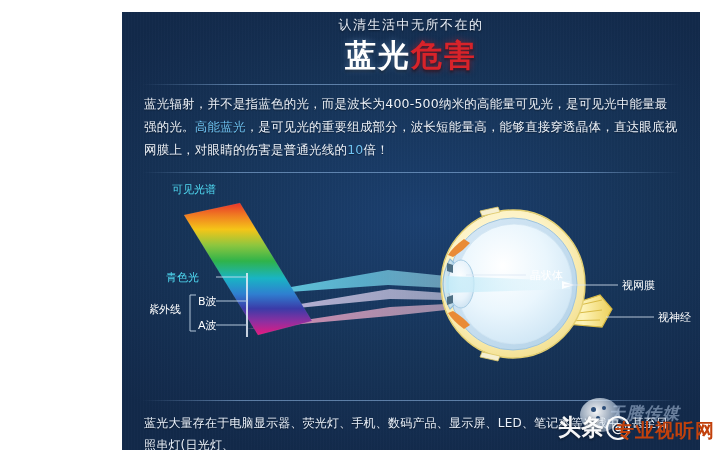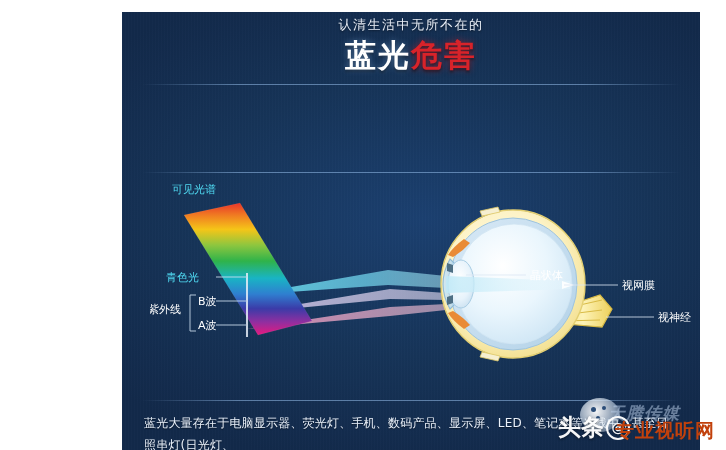--- a/index.html
+++ b/index.html
@@ -233,20 +233,23 @@
 
     <div id="header">
       <div id="kicker">认清生活中无所不在的</div>
       <div id="maintitle">
         <span class="t-white">蓝光</span><span class="t-red">危害</span>
       </div>
     </div>
 
     <div class="hrule" id="rule-top"></div>
 
+    <div id="intro">
+      <span>蓝光辐射，并不是指蓝色的光，而是波长为400-500纳米的高能量可见光，是可见光中能量最强的光。</span><span class="hl-blue">高能蓝光</span><span>，是可见光的重要组成部分，波长短能量高，能够直接穿透晶体，直达眼底视网膜上，对眼睛</span><span>的伤害是普通光线的</span><span class="hl-blue">10</span><span>倍！</span>
+    </div>
 
     <div class="hrule" id="rule-mid"></div>
 
     <div id="figure">
       <svg width="578" height="218" viewBox="0 0 578 218" xmlns="http://www.w3.org/2000/svg">
         <defs>
 
           <linearGradient id="gSpec" x1="0" y1="0" x2="0" y2="1">
             <stop offset="0.00" stop-color="#e8342a"></stop>
             <stop offset="0.09" stop-color="#f07a22"></stop>

